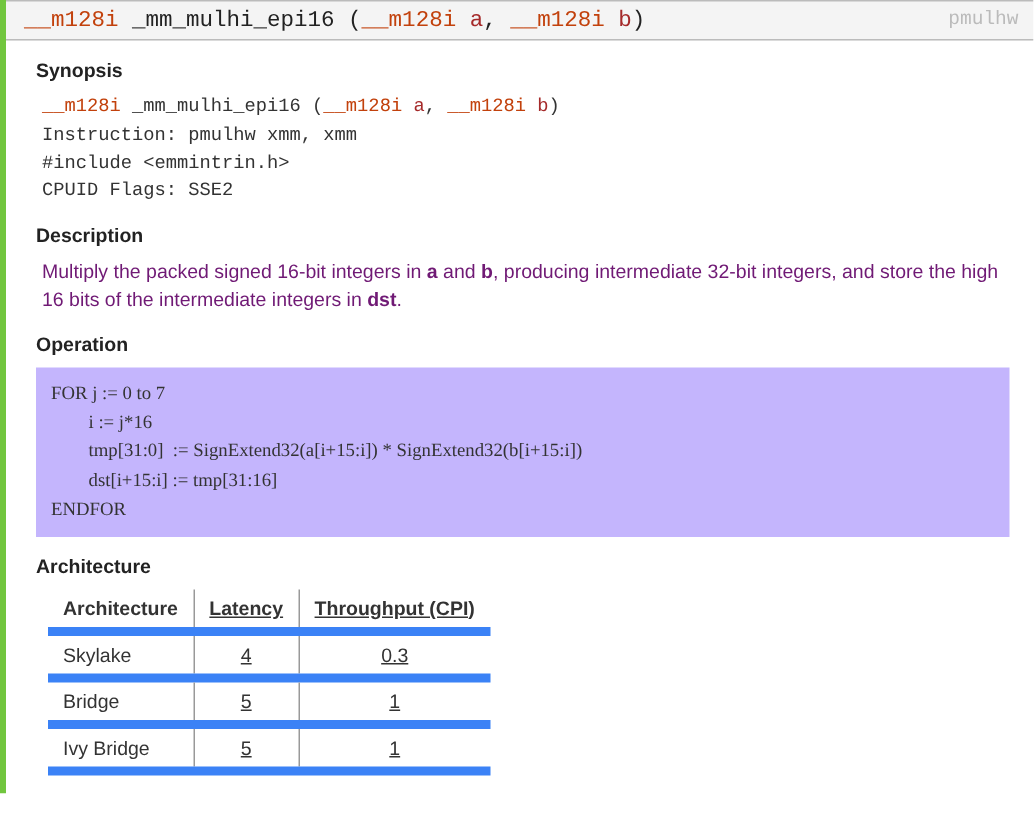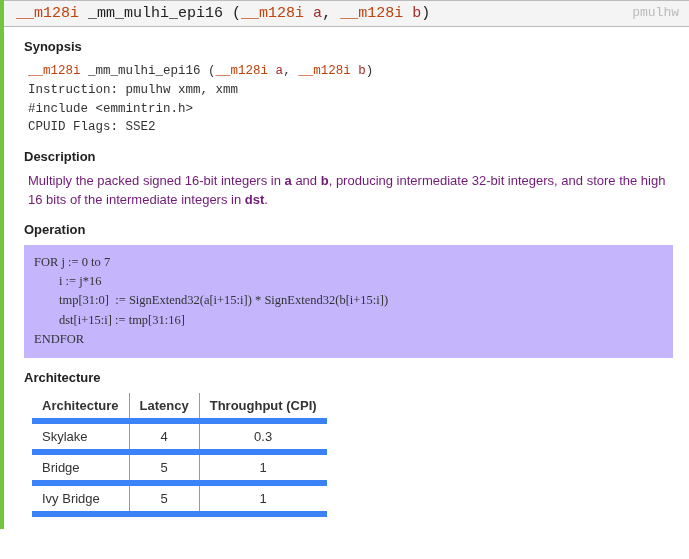--- a/index.html
+++ b/index.html
@@ -82,20 +82,21 @@
     border-bottom: 6px solid #3b82f6;
     border-right: 1px solid #999;
     text-align: left;
   }
   table.perf th:last-child, table.perf td:last-child {
     border-right: none;
     margin-top: 44px;
   }
   table.perf td.center, table.perf th.center {
     text-align: center;
+    text-decoration: underline;
   }
 </style>
 </head>
 <body>
 
 <div class="entry">
 
   <div class="header-row">
     <span class="sig-top">
       <span class="sig-ret">__m128i</span>

